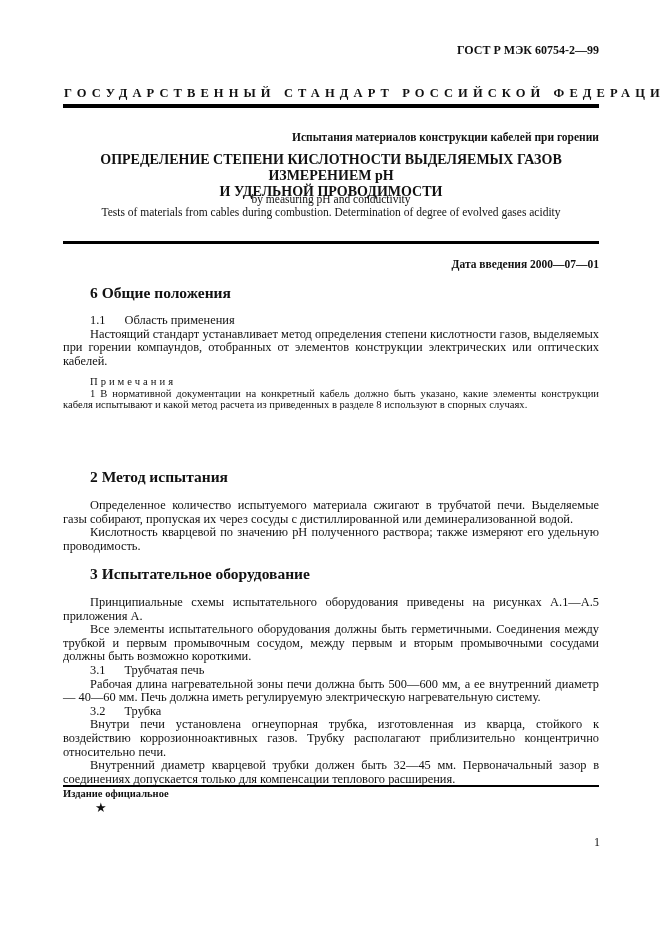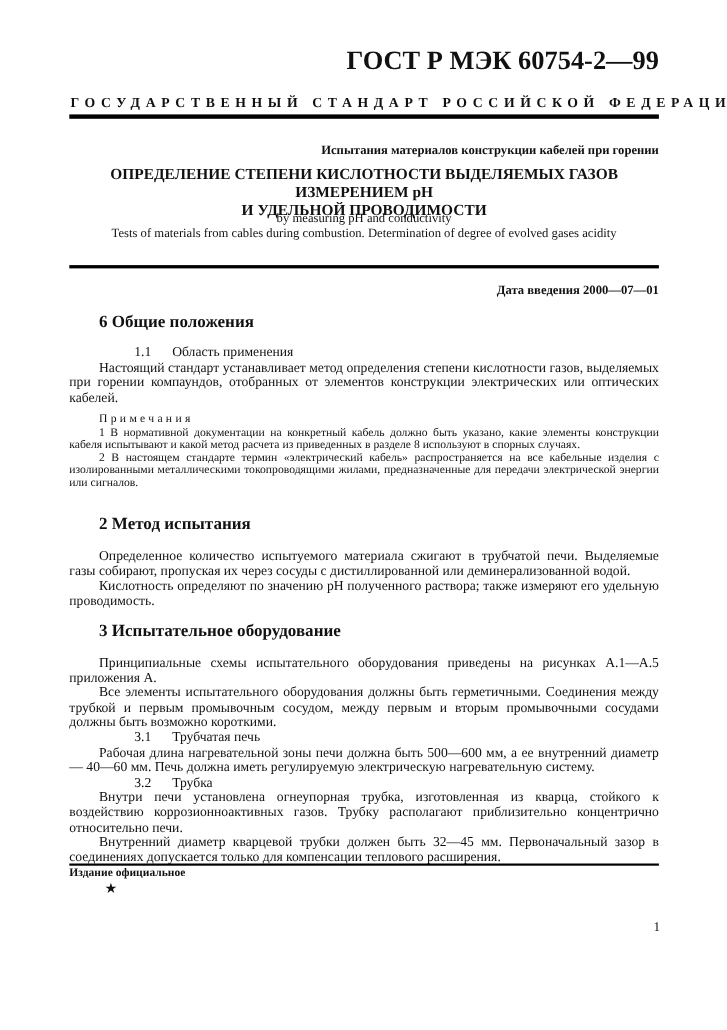--- a/index.html
+++ b/index.html
@@ -4,21 +4,21 @@
   <style>
     html, body { margin: 0; padding: 0; background: #ffffff; }
     body {
       width: 661px; height: 936px; position: relative; overflow: hidden;
       font-family: "Liberation Serif", "DejaVu Serif", serif;
       color: #111111;
     }
     .abs { position: absolute; }
     .doc-code {
       top: 43px; right: 62px;
-      font-weight: bold; font-size: 24px; letter-spacing: 0px;
+      font-weight: bold; font-size: 12px; letter-spacing: 0px;
     }
     .state-banner {
       top: 86px; left: 64px; width: 536px;
       font-weight: bold; font-size: 12.5px; letter-spacing: 5.1px;
       white-space: nowrap;
     }
     .rule { background: #000; position: absolute; }
     .rule-top { top: 104px; left: 63px; width: 536px; height: 4px; }
     .rule-mid { top: 241px; left: 63px; width: 536px; height: 3px; }
     .rule-bot { top: 785px; left: 63px; width: 536px; height: 2px; }
@@ -47,21 +47,21 @@
     .sec2 { top: 468px; }
     .sec3 { top: 565px; }
 
     .text-block {
       position: absolute; left: 63px; width: 536px;
       font-size: 12.4px; line-height: 13.6px; text-align: justify;
     }
     .text-block p { margin: 0; }
     .indent { text-indent: 27px; }
     .sub-head { padding-left: 27px; }
-    .sub-head .num { font-weight: normal; margin-left: 32px; }
+    .sub-head .num { font-weight: normal; }
     .sub-head .ttl { font-weight: normal; margin-left: 19px; }
 
     .notes {
       position: absolute; left: 63px; width: 536px;
       font-size: 10.6px; line-height: 11.6px; text-align: justify;
     }
     .notes p { margin: 0; }
     .notes .notes-title { padding-left: 27px; letter-spacing: 3px; }
 
     .edition {
@@ -94,27 +94,26 @@
 <div class="section-head sec1">6  Общие положения</div>
 <div class="text-block" style="top:314px;">
   <p class="sub-head">
     <span class="num">1.1</span><span class="ttl">Область применения</span>
   </p>
   <p class="indent">Настоящий стандарт устанавливает метод определения степени кислотности газов, выделяемых при горении компаундов, отобранных от элементов конструкции электрических или оптических кабелей.</p>
 </div>
 <div class="notes" style="top:376px;">
   <p class="notes-title">Примечания</p>
   <p class="indent">1  В нормативной документации на конкретный кабель должно быть указано, какие элементы конструкции кабеля испытывают и какой метод расчета из приведенных в разделе 8 используют в спорных случаях.</p>
-  <p class="indent">2  В настоящем стандарте термин «электрический кабель» распространяется на все кабельные изделия с изолированными металлическими токопроводящими жилами, предназначенные для передачи электрической энергии или сигналов.</p>
 </div>
 
 <div class="section-head sec2">2  Метод испытания</div>
 <div class="text-block" style="top:499px;">
   <p class="indent">Определенное количество испытуемого материала сжигают в трубчатой печи. Выделяемые газы собирают, пропуская их через сосуды с дистиллированной или деминерализованной водой.</p>
-  <p class="indent">Кислотность определяют по значению pH полученного раствора; также измеряют его удельную проводимость.</p>
+  <p class="indent">Кислотность кварцевой по значению pH полученного раствора; также измеряют его удельную проводимость.</p>
 </div>
 
 <div class="section-head sec3">3  Испытательное оборудование</div>
 <div class="text-block" style="top:596px;">
   <p class="indent">Принципиальные схемы испытательного оборудования приведены на рисунках А.1—А.5 приложения А.</p>
   <p class="indent">Все элементы испытательного оборудования должны быть герметичными. Соединения между трубкой и первым промывочным сосудом, между первым и вторым промывочными сосудами должны быть возможно короткими.</p>
   <p class="sub-head">
     <span class="num">3.1</span><span class="ttl">Трубчатая печь</span>
   </p>
   <p class="indent">Рабочая длина нагревательной зоны печи должна быть 500—600 мм, а ее внутренний диаметр — 40—60 мм. Печь должна иметь регулируемую электрическую нагревательную систему.</p>

